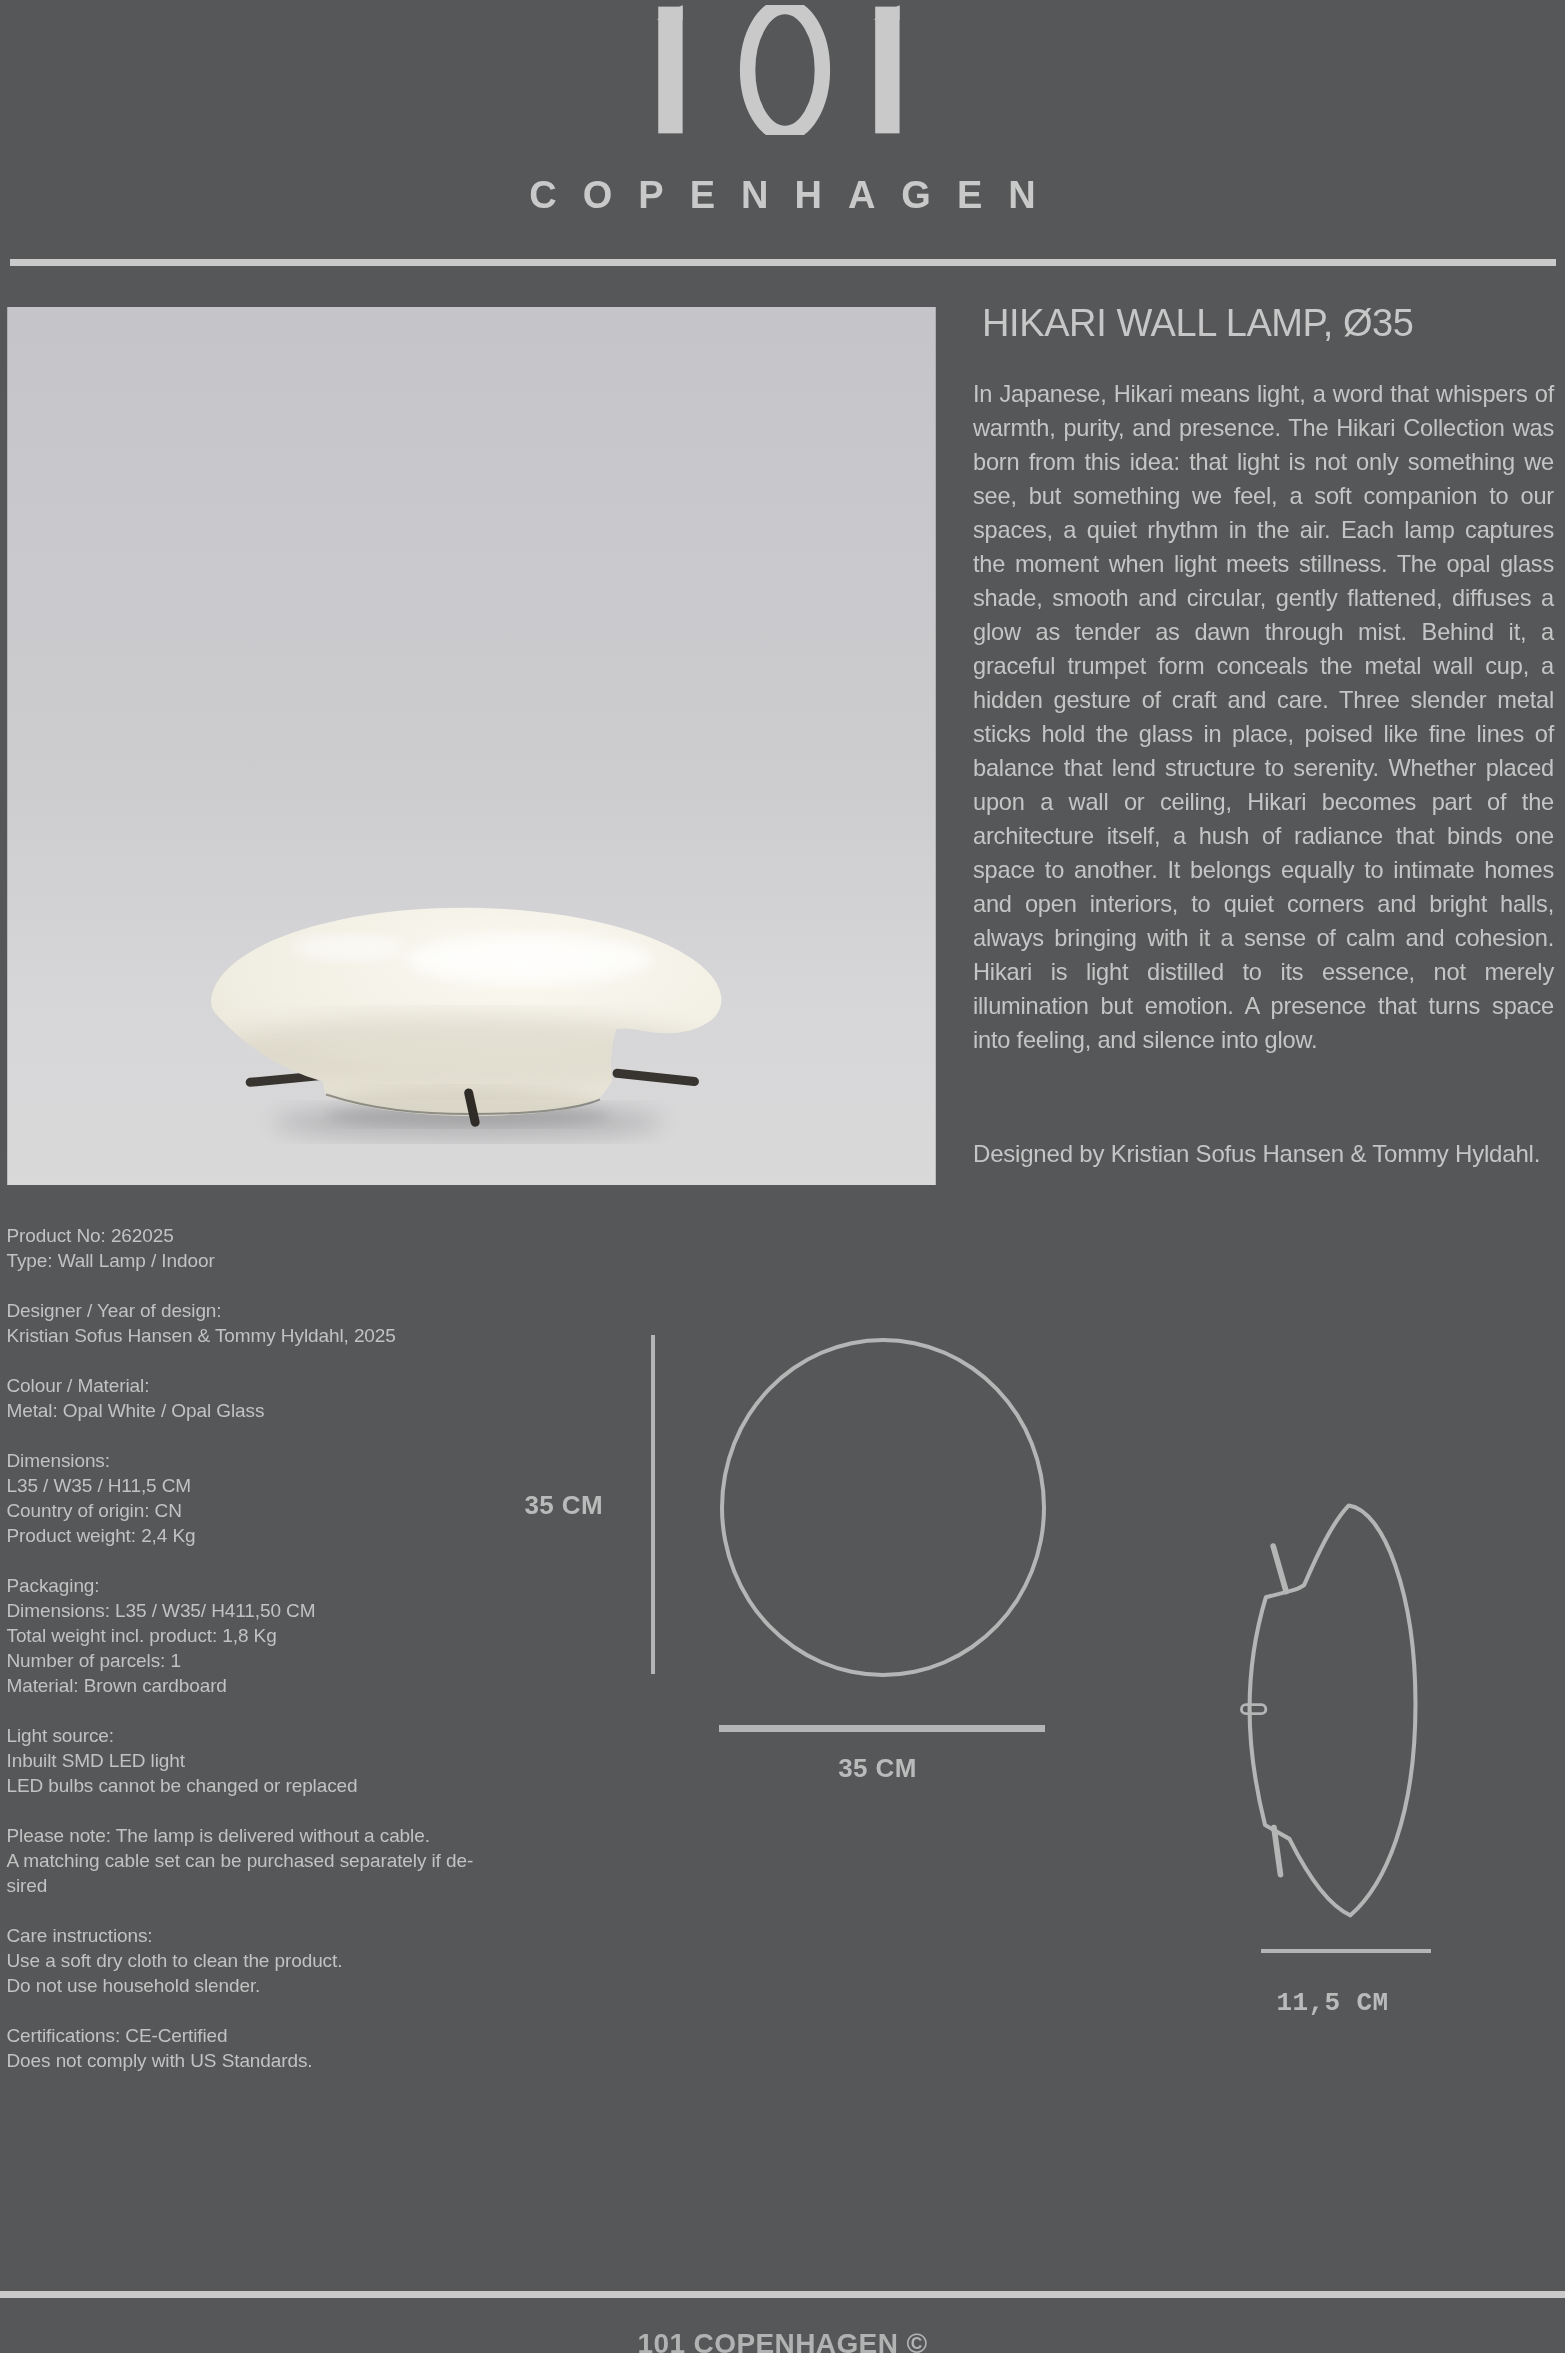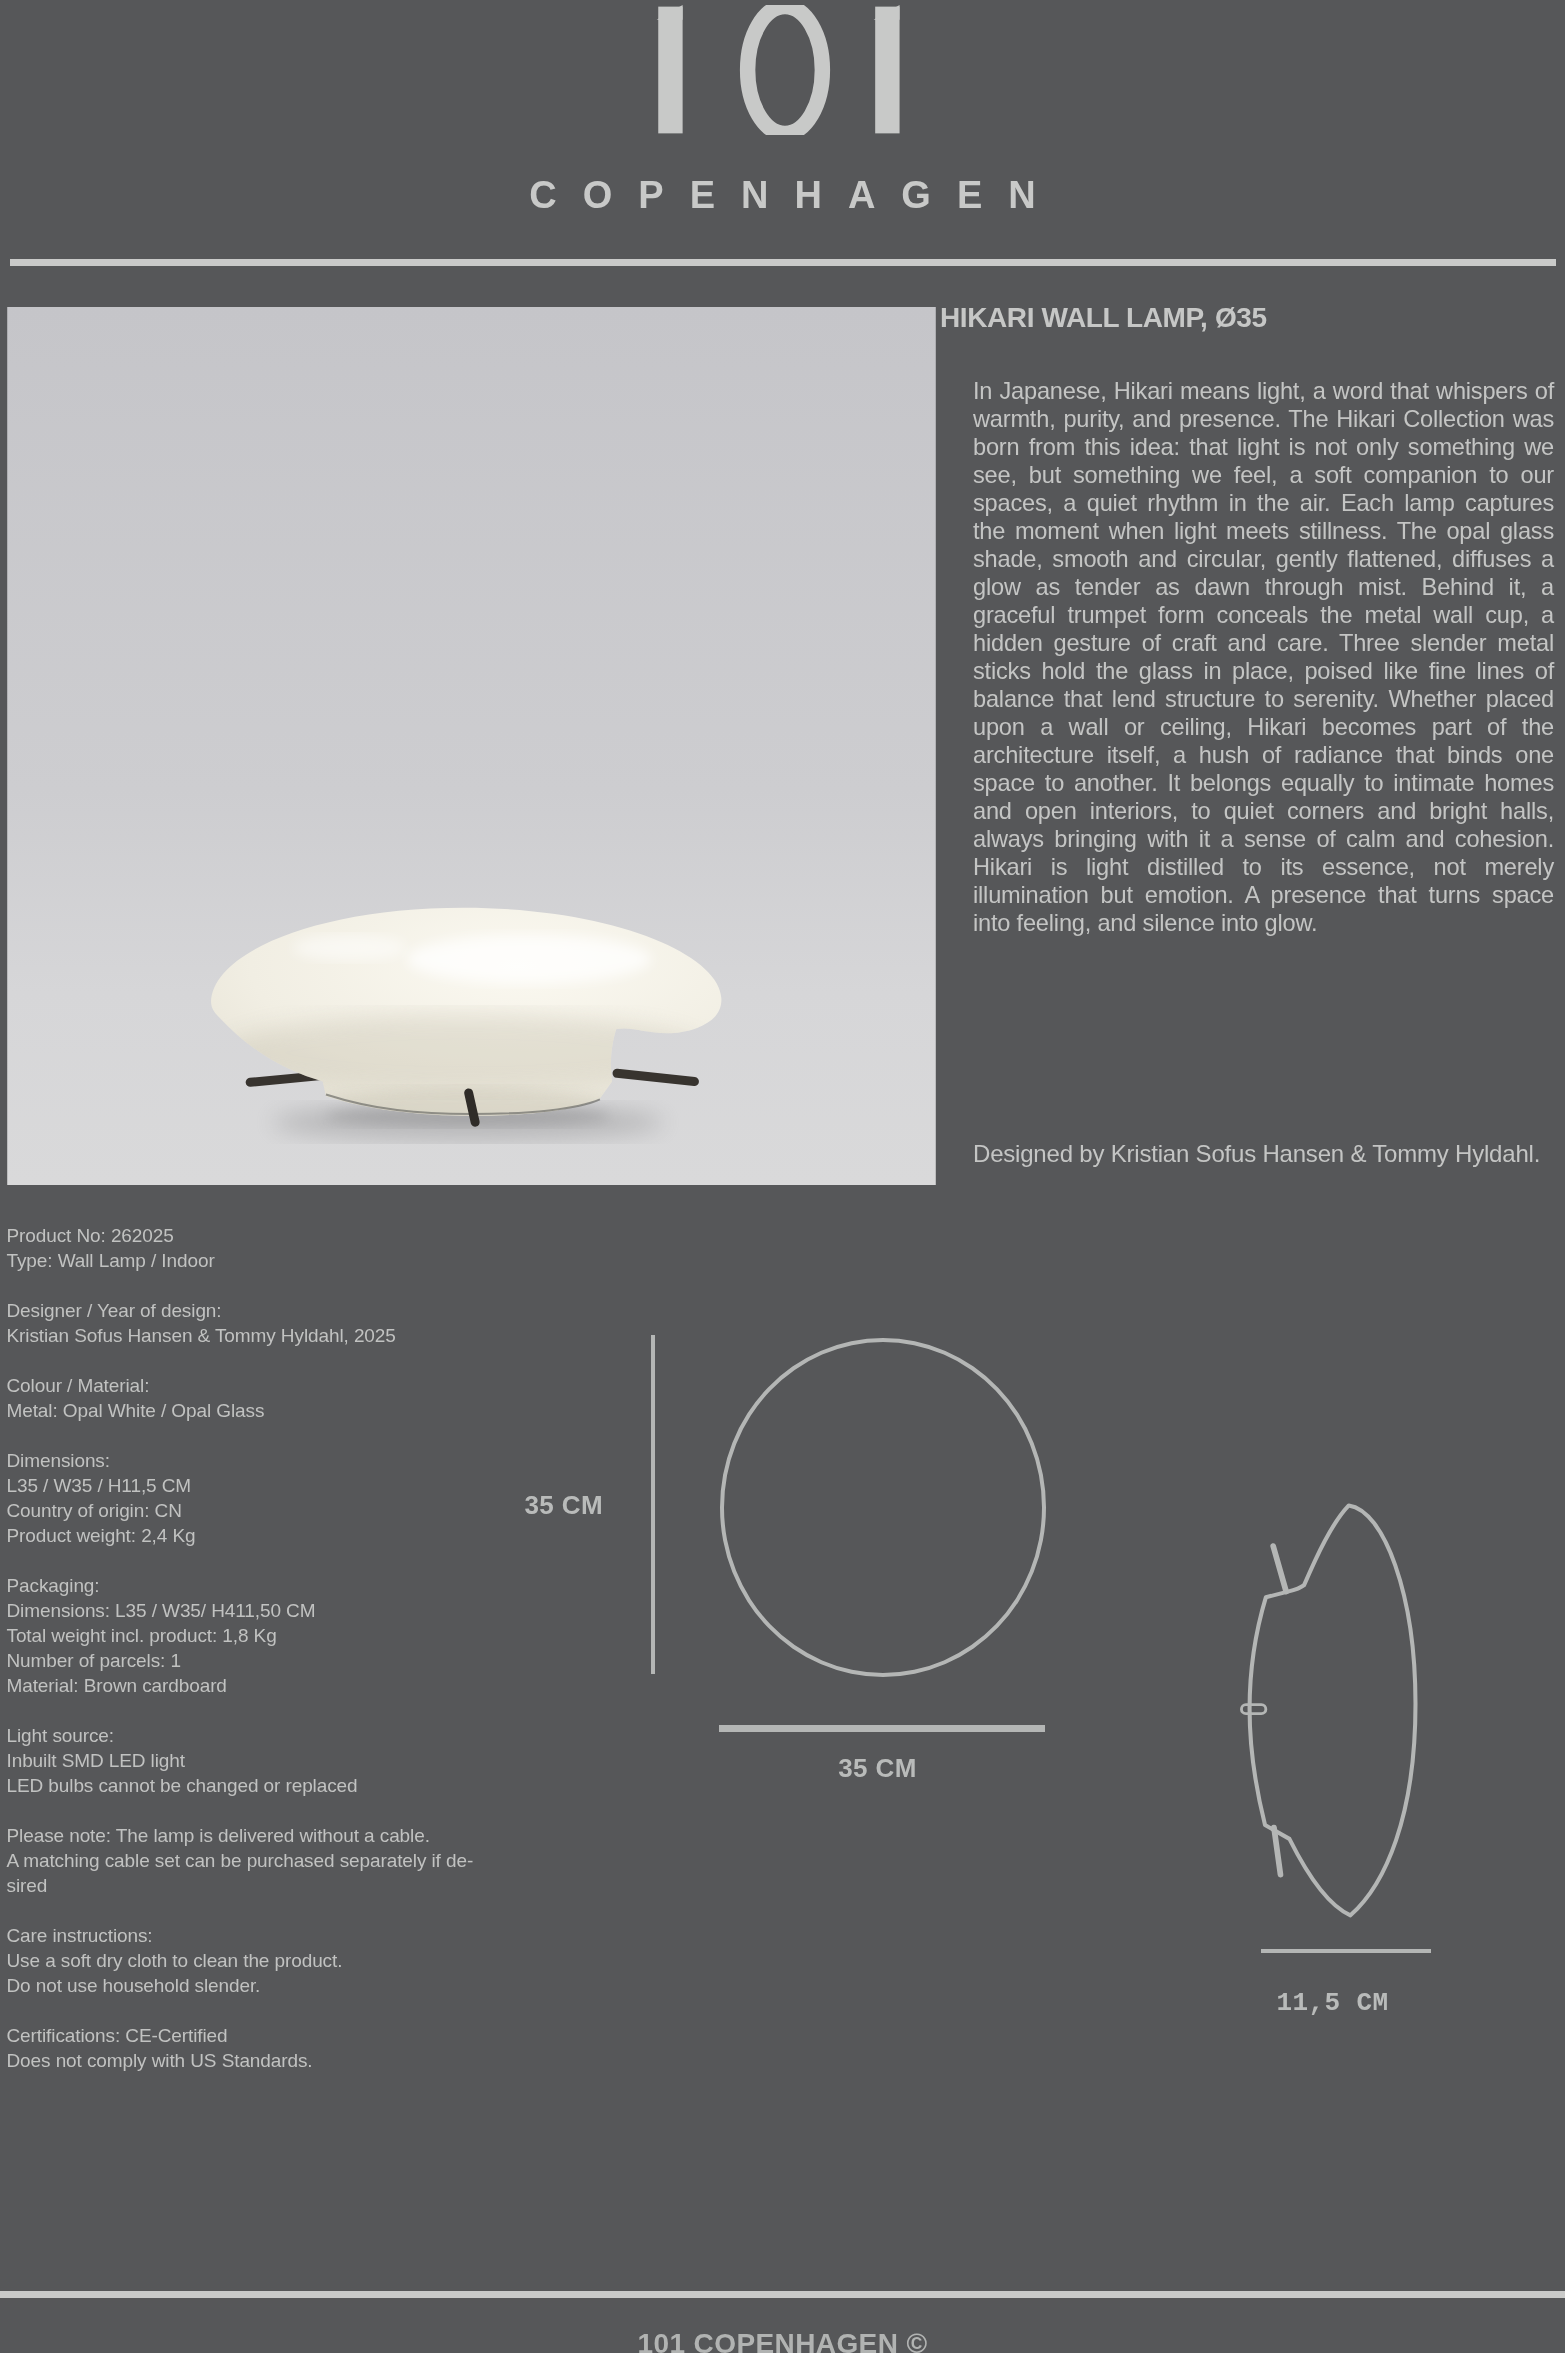--- a/index.html
+++ b/index.html
@@ -22,26 +22,26 @@
     left:0;right:0;top:174px;text-align:center;
     font-size:38px;font-weight:bold;letter-spacing:26px;text-indent:26px;
     color:var(--logo);
   }
   .divider-top{left:9.8px;top:259px;width:1546px;height:7.3px;background:var(--divider);}
   .divider-bottom{left:0;top:2291px;width:1565px;height:7.3px;background:var(--divider);}
 
   
   .photo{left:6.5px;top:307px;width:929px;height:878px;}
   .product-title{
-    left:940px;top:302px;width:582px;
-    font-size:28px;font-weight:bold;letter-spacing:-0.4px;color:#c6c7c6;white-space:nowrap;
+    left:982px;top:302px;width:582px;
+    font-size:38px;font-weight:normal;letter-spacing:-0.4px;color:#c6c7c6;white-space:nowrap;
   }
   .product-description{
     left:973px;top:377px;width:581px;
-    font-size:23.6px;line-height:28px;text-align:justify;color:#c4c5c4;
+    font-size:23.6px;line-height:34px;text-align:justify;color:#c4c5c4;
     letter-spacing:-0.2px;
   }
   .designed-by{left:973px;top:1140px;width:581px;font-size:24px;letter-spacing:-0.2px;color:#c4c5c4;white-space:nowrap;}
 
   
   .specs{left:6.5px;top:1223px;width:489px;font-size:19px;line-height:25px;color:var(--text-dim);letter-spacing:-0.1px;}
   .spec-group{margin-bottom:25px;}
   .spec-line{white-space:nowrap;}
 
   

